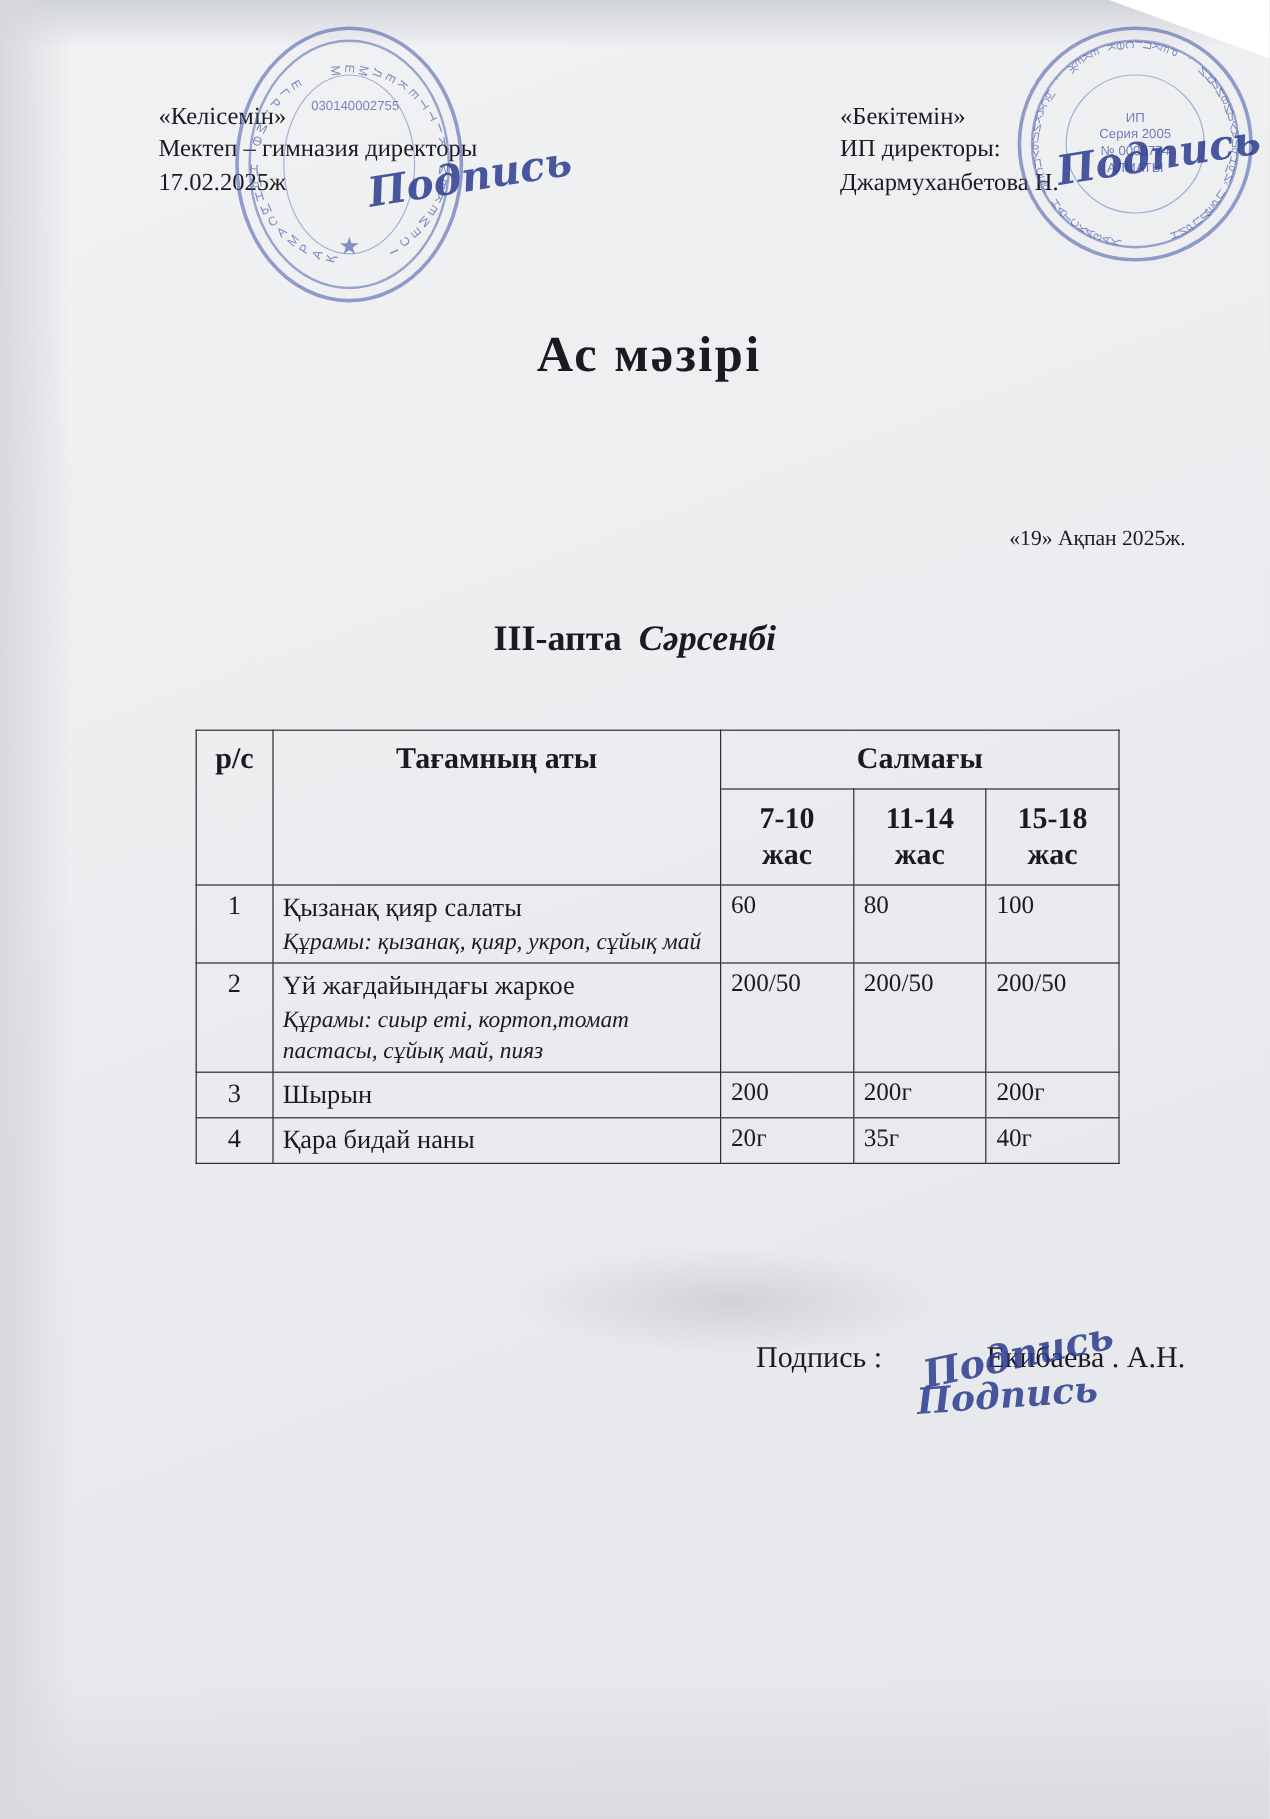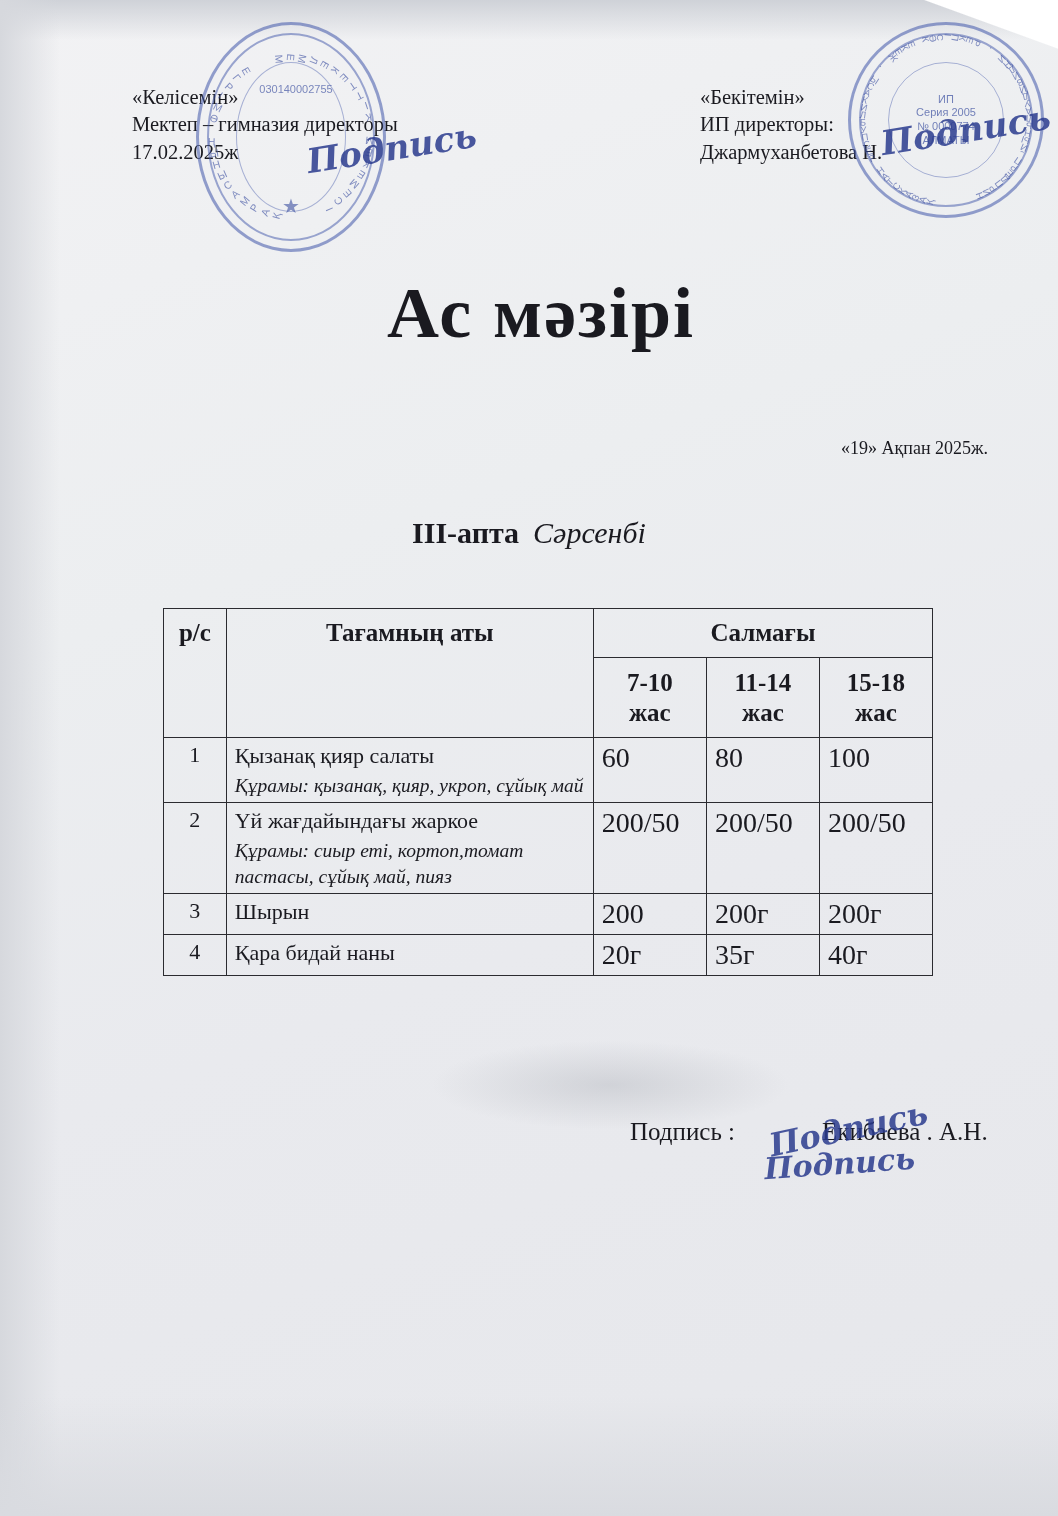--- a/index.html
+++ b/index.html
@@ -153,42 +153,42 @@
   .sig-director { left: 306px; top: 128px; font-size: 34px; }
   .sig-ip { left: 880px; top: 110px; font-size: 34px; }
   .sig-jauapty { left: 768px; top: 1110px; font-size: 32px; transform: rotate(-12deg); }
   .sig-medbike { left: 764px; top: 1146px; font-size: 30px; transform: rotate(-4deg); }
 
   
   .doc-title {
     position: absolute;
     left: 0; right: 0; top: 272px;
     text-align: center;
-    font-size: 72px;
+    font-size: 42px;
     font-weight: bold;
     letter-spacing: 2px;
     padding-left: 24px;
   }
   .doc-date {
     position: absolute;
     right: 70px;
     top: 438px;
     font-size: 18px;
   }
   .doc-week {
     position: absolute;
     left: 0; right: 0;
     top: 516px;
     text-align: center;
     font-size: 30px;
     font-weight: bold;
   }
   .doc-week .day {
     font-style: italic;
-    font-weight: normal;
+    font-weight: bold;
     padding-left: 14px;
     margin-top: 33px;
   }
 
   
   .menu-table {
     position: absolute;
     left: 163px;
     top: 608px;
     width: 770px;
@@ -231,21 +231,21 @@
     padding-bottom: 7px;
   }
   .cell-name .composition {
     display: block;
     font-style: italic;
     font-size: 19.5px;
     line-height: 1.32;
     margin-top: 2px;
   }
   .cell-val {
-    font-size: 28px;
+    font-size: 21px;
     padding-top: 8px;
     padding-left: 10px;
   }
 
   
   .footer-block {
     position: absolute;
     left: 630px;
     top: 1114px;
     font-size: 25px;

